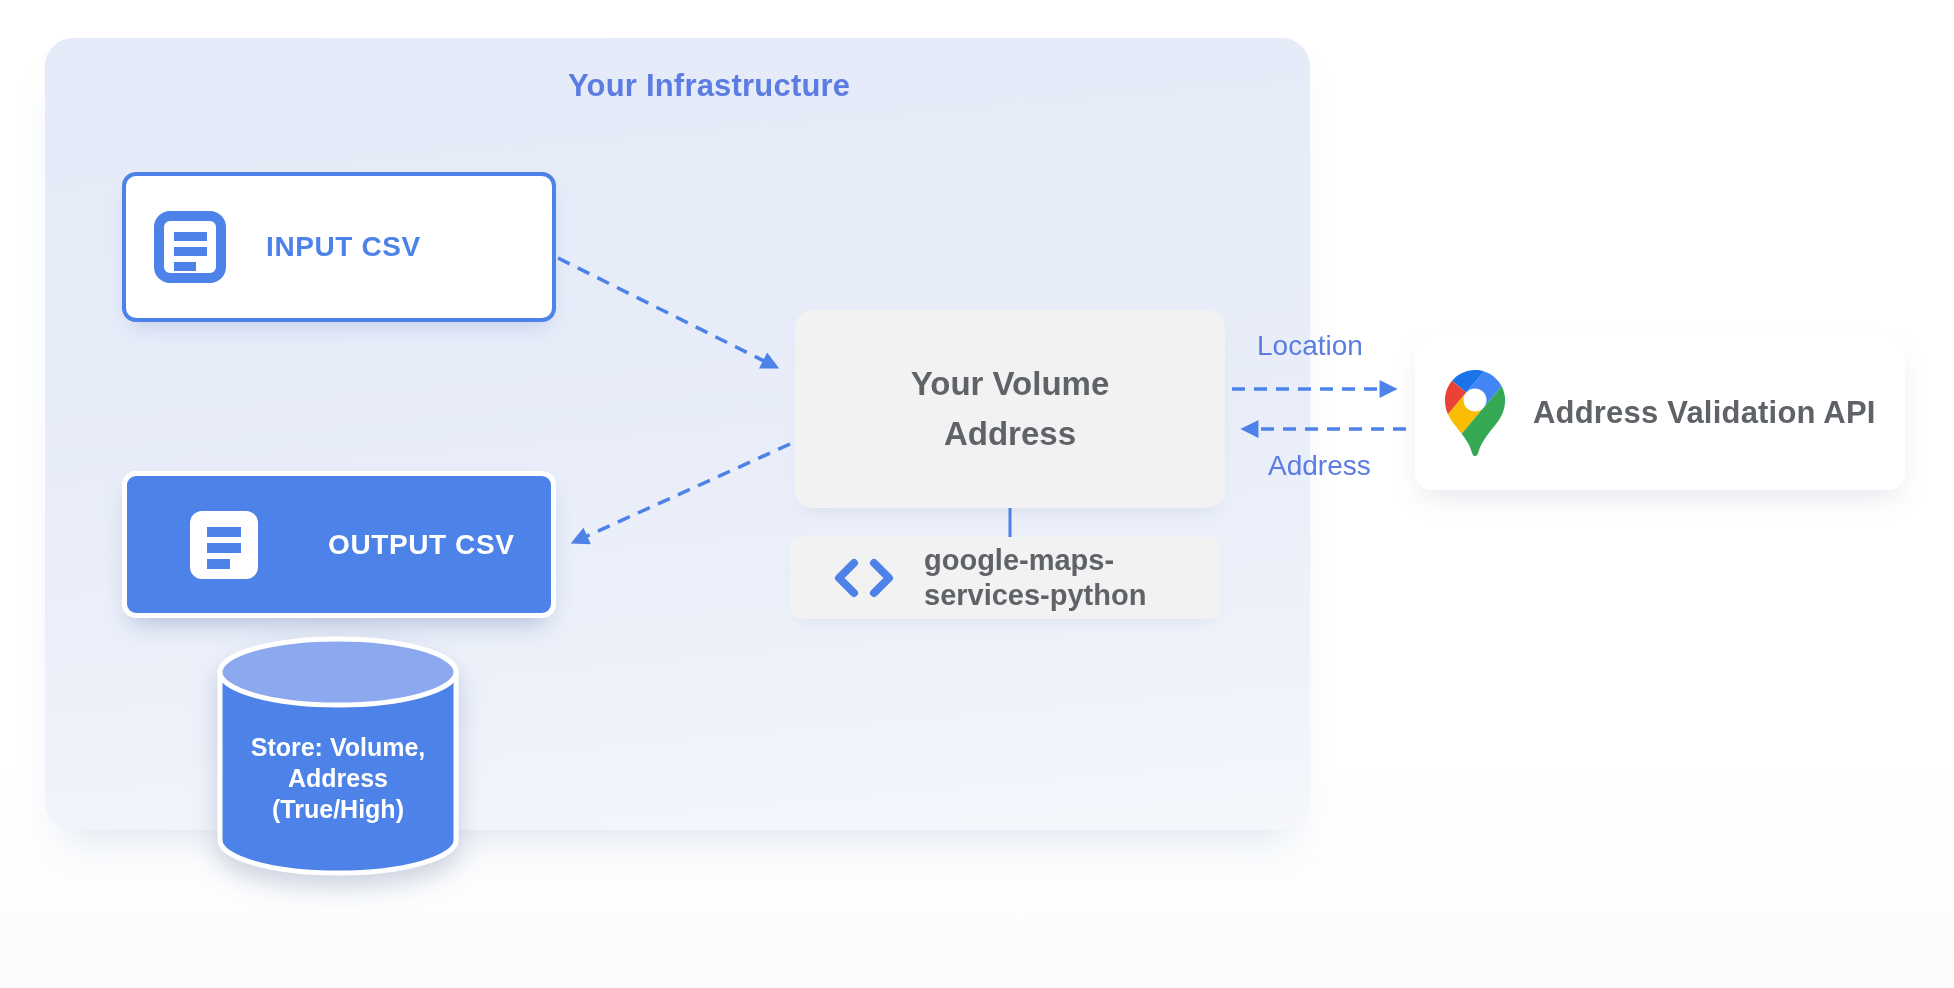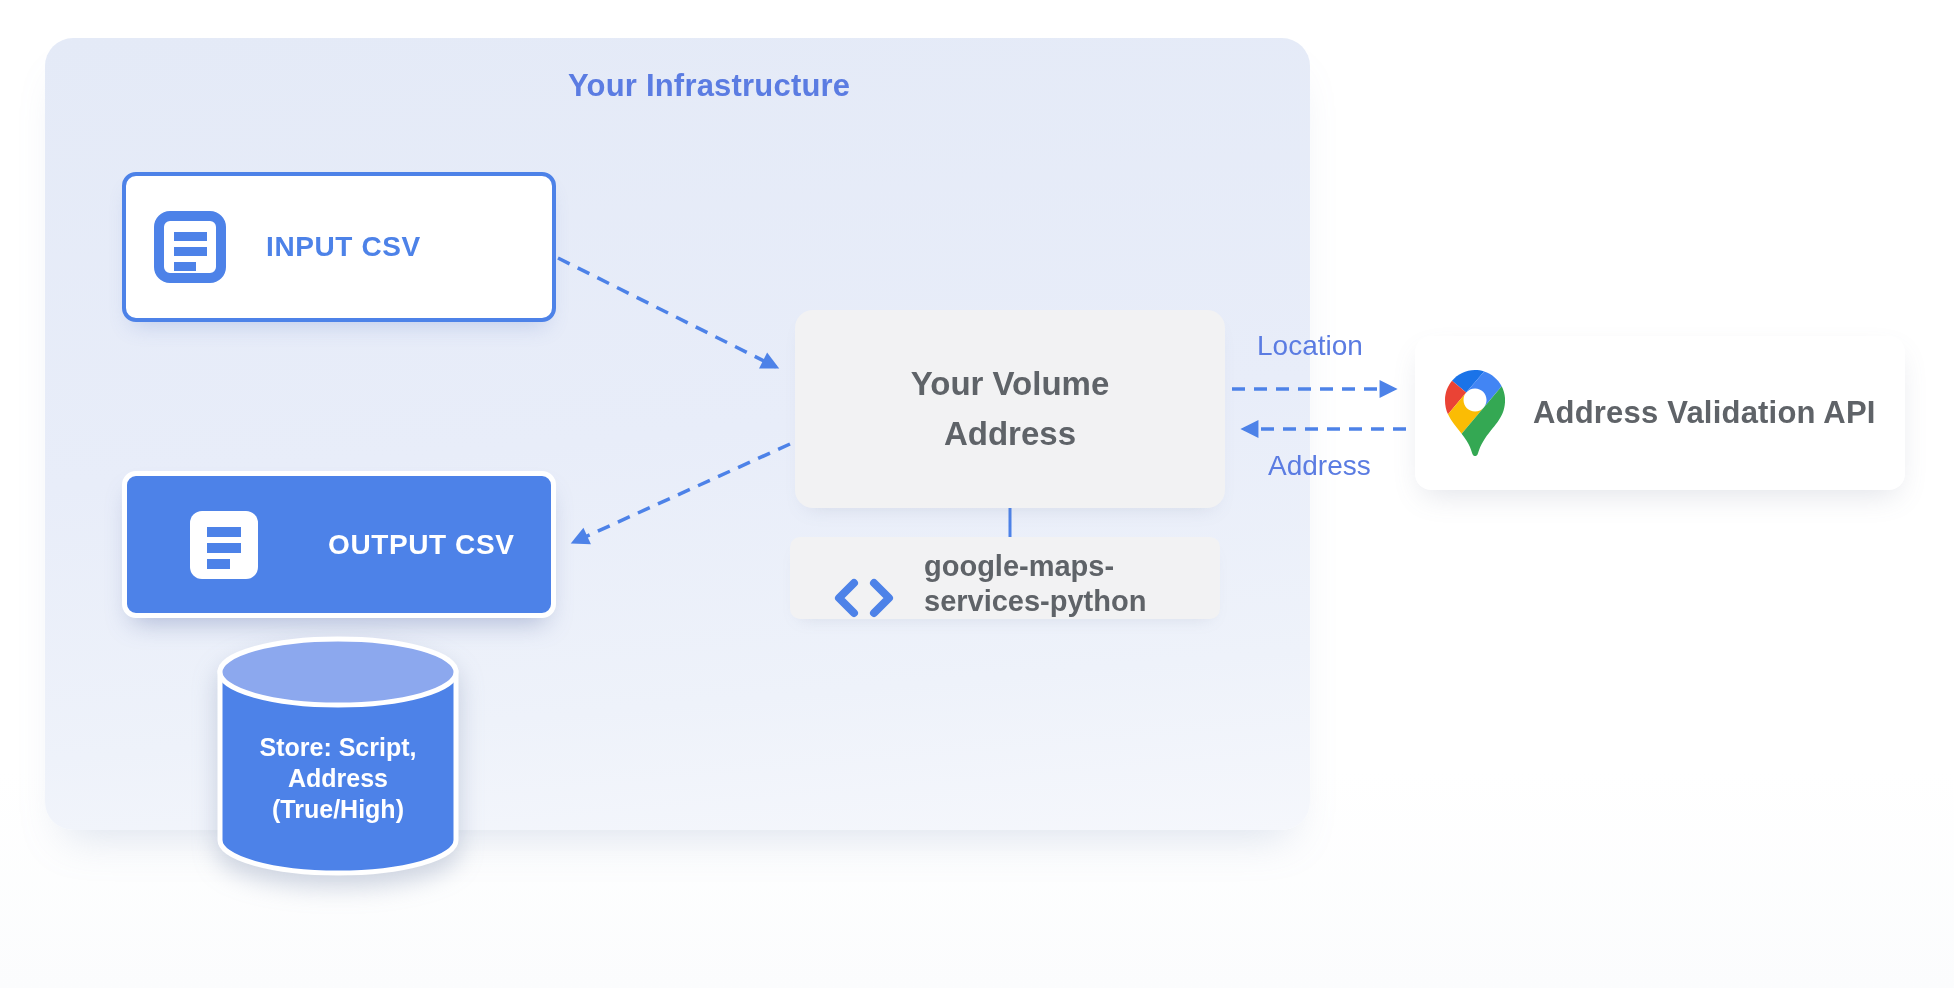--- a/index.html
+++ b/index.html
@@ -21,21 +21,21 @@
 
   .output-csv{left:122px;top:471px;width:434px;height:147px;background:#4d82e8;border:5px solid #ffffff;border-radius:14px;
     padding-left:61px;gap:40px;box-shadow:0 14px 26px -10px rgba(80,100,160,.40);}
   .output-csv .label{font-size:28px;font-weight:700;color:#ffffff;letter-spacing:.6px;margin-left:28px;}
 
   .script-box{left:795px;top:310px;width:430px;height:198px;background:#f2f2f3;border-radius:18px;justify-content:center;
     box-shadow:0 10px 20px -12px rgba(120,130,160,.25);}
   .script-box .multiline{text-align:center;color:#5f6368;font-weight:700;font-size:33px;line-height:50px;}
 
   .library-box{left:790px;top:537px;width:430px;height:82px;background:#f2f2f3;border-radius:10px;padding-left:42px;gap:28px;
-    box-shadow:0 8px 16px -10px rgba(120,130,160,.22);align-items:flex-end;}
+    box-shadow:0 8px 16px -10px rgba(120,130,160,.22);}
   .library-box .multiline{text-align:left;color:#5f6368;font-weight:700;font-size:29px;line-height:35px;}
 
   .api-box{left:1415px;top:336px;width:490px;height:154px;background:#ffffff;border-radius:16px;padding-left:30px;gap:28px;
     box-shadow:0 12px 30px -8px rgba(100,110,140,.20);}
   .api-box .label{font-size:31px;font-weight:700;color:#5f6368;letter-spacing:.2px;}
 
   .multiline span{display:block;}
 
   
   .datastore{position:absolute;left:214px;top:632px;width:248px;height:254px;}
@@ -91,21 +91,21 @@
     </svg>
     <div class="label">OUTPUT CSV</div>
   </div>
 
   <div class="datastore">
     <svg width="248" height="254" viewBox="0 0 248 254">
       <path d="M6 40 L6 208 A118 33 0 0 0 242 208 L242 40 Z" fill="#4d82e8" stroke="#ffffff" stroke-width="5"></path>
       <ellipse cx="124" cy="40" rx="118" ry="33" fill="#8ca8ee" stroke="#ffffff" stroke-width="5"></ellipse>
     </svg>
     <div class="ds-text multiline">
-      <span>Store: Script,</span>
+      <span>Store: Volume,</span>
       <span>Address</span>
       <span>(True/High)</span>
     </div>
   </div>
 
   <div class="node script-box">
     <div class="multiline">
       <span>Your Volume</span>
       <span>Address</span>
     </div>

